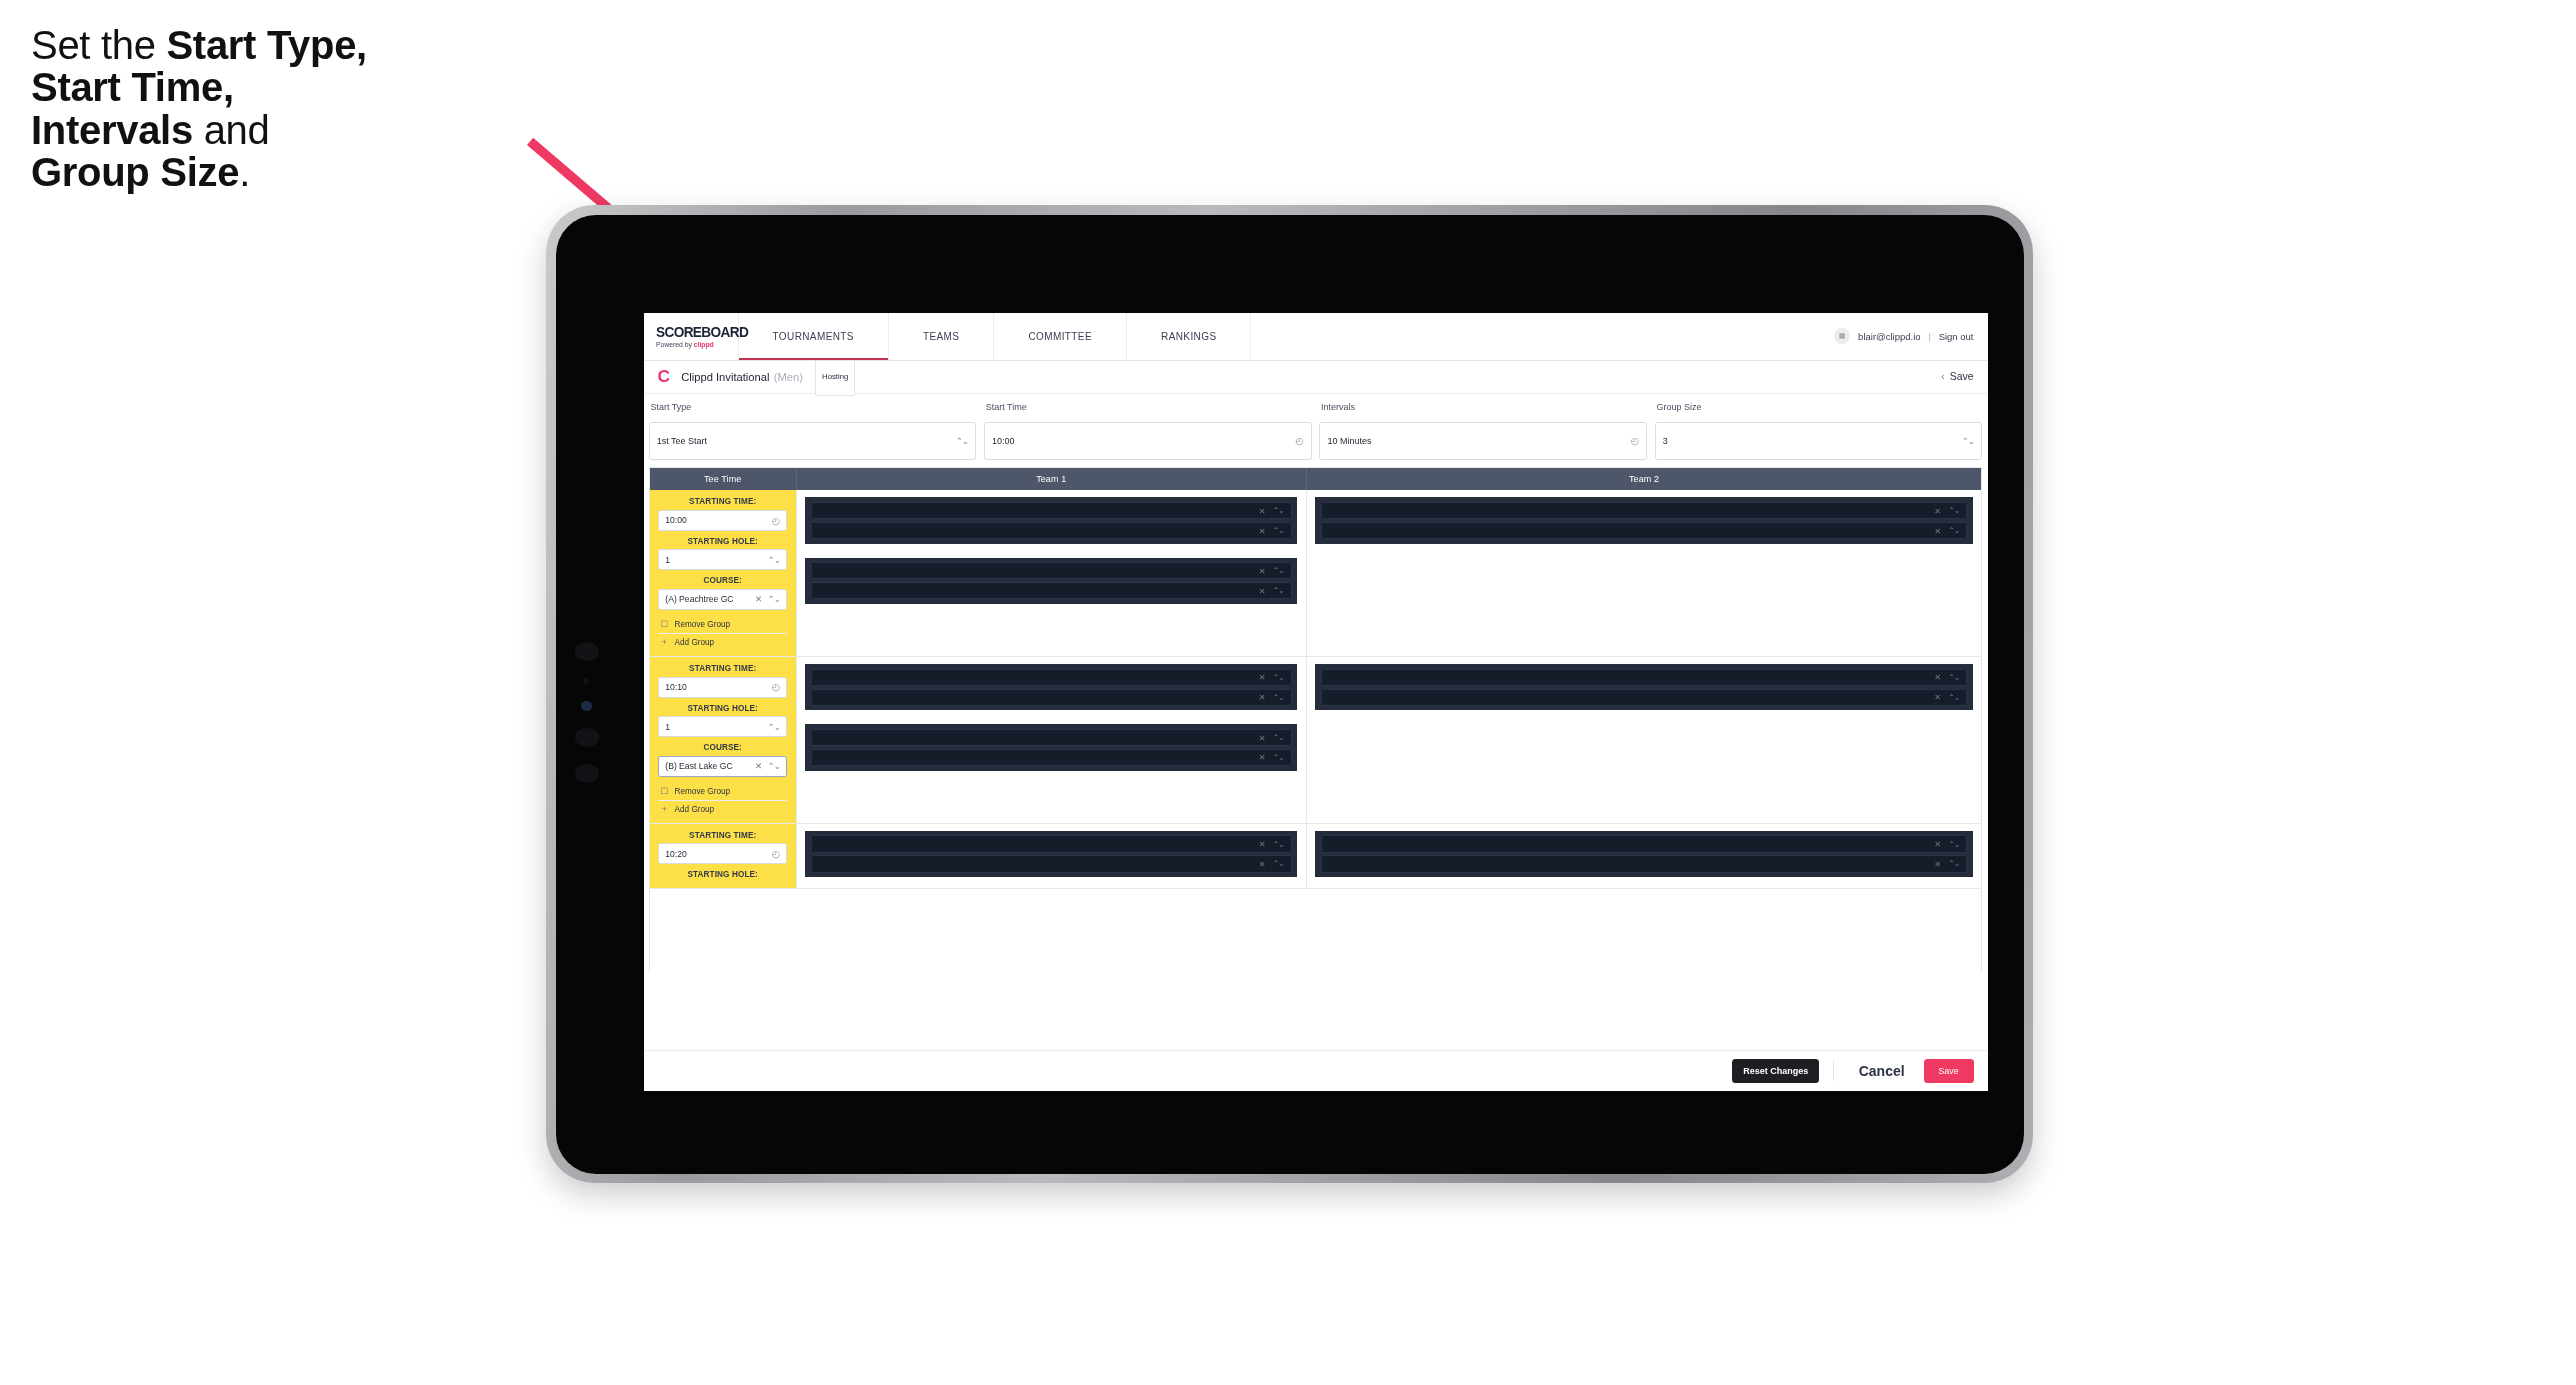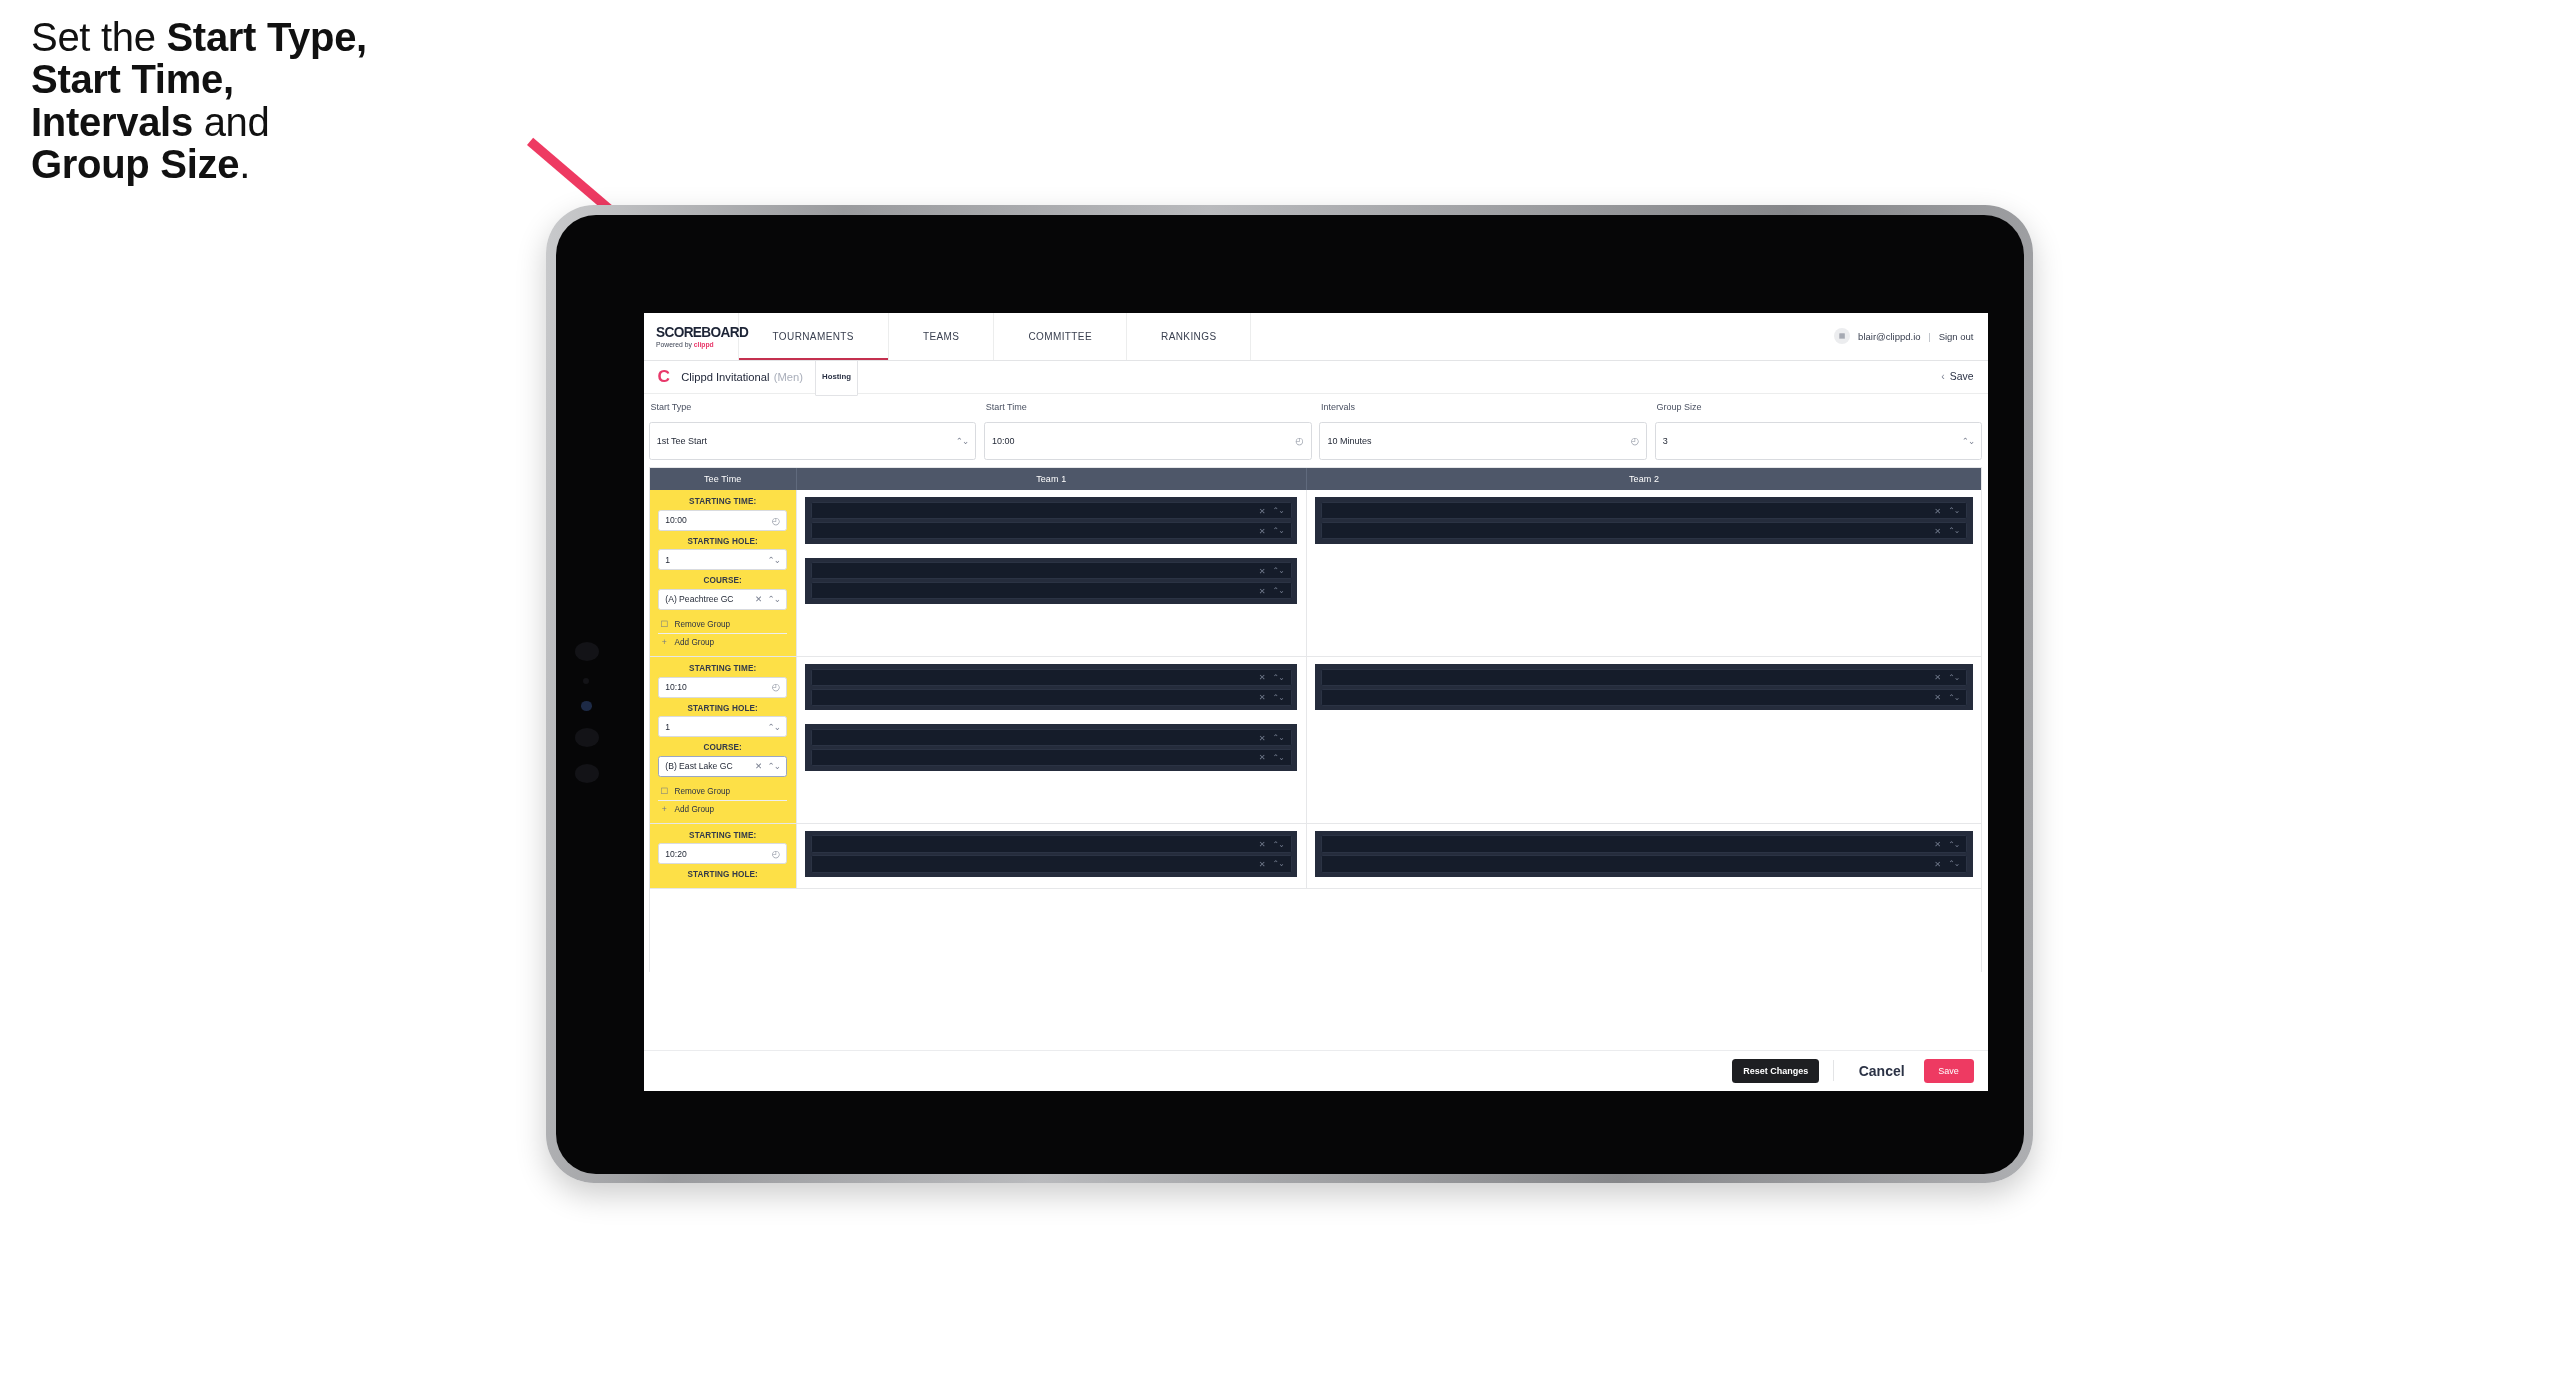--- a/index.html
+++ b/index.html
@@ -6,21 +6,21 @@
   html, body {
     width: 2576px; height: 1386px;
     background: #ffffff;
     font-family: "Liberation Sans", sans-serif;
     overflow: hidden;
   }
 
   
   .caption {
     position: absolute;
-    left: 31px; top: 16px;
+    left: 31px; top: 24px;
     width: 552px;
     font-size: 40px;
     line-height: 1.06;
     color: #111111;
     letter-spacing: -0.3px;
   }
   .caption .b { font-weight: 700; }
 
   
   .arrow-svg {
@@ -145,21 +145,21 @@
     font-family: "Liberation Sans", sans-serif;
   }
   .crumb-title { font-size: 11.2px; color: #22283a; }
   .crumb-sub { font-size: 11.2px; color: #a9aeba; margin-left: 4.3px; }
   .badge {
     margin-left: 12px;
     border: 0.9px solid #e2e3e6;
     border-radius: 1px;
     background: #fff;
     padding: 14px 6px;
-    font-size: 7.8px; font-weight: 700;
+    font-size: 7.8px; font-weight: 400;
     color: #2b3245;
   }
   .crumb-spacer { flex: 1; }
   .backlink {
     font-size: 10.4px; color: #2b3245; cursor: pointer;
     display: flex; align-items: center; gap: 5.2px;
   }
   .backlink .chev { color: #7b8192; font-size: 10.4px; }
 
   

